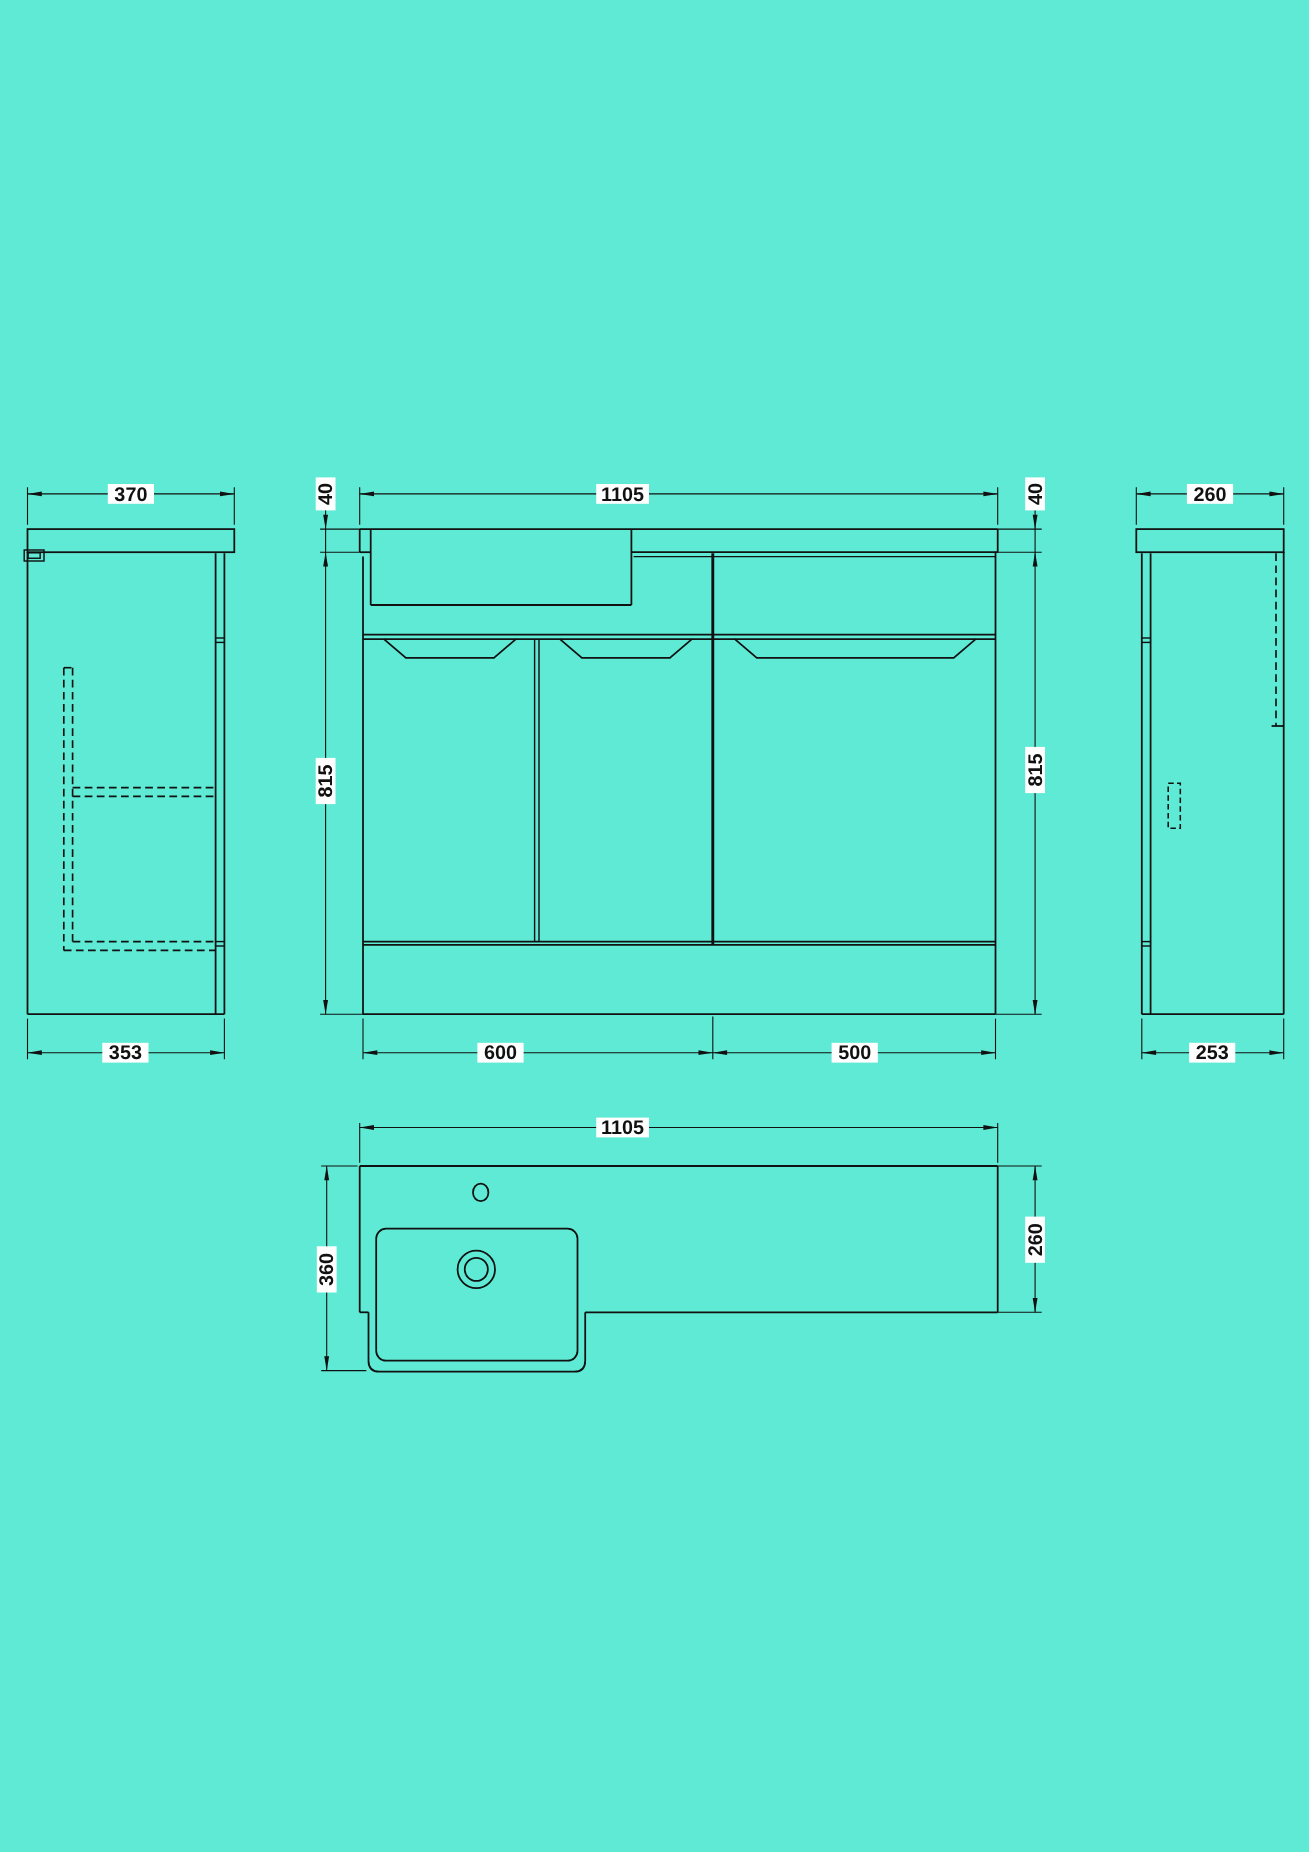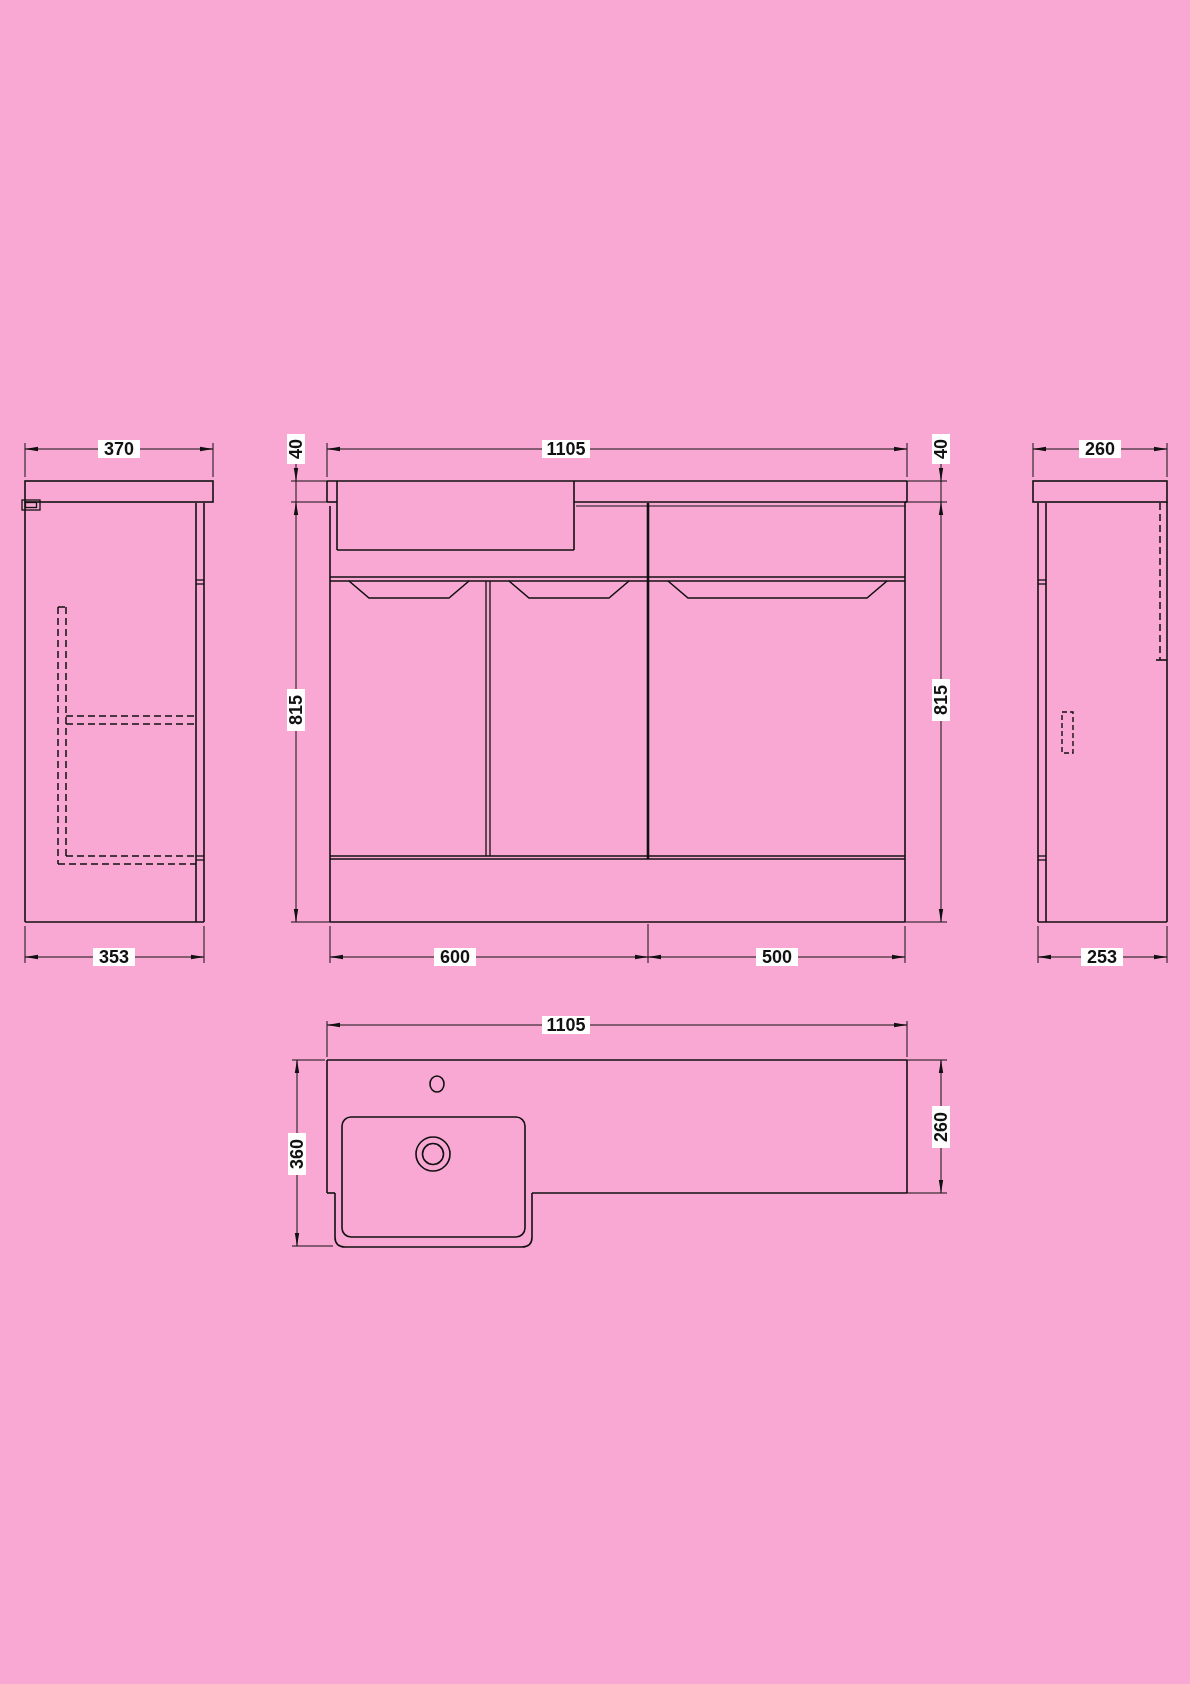--- a/index.html
+++ b/index.html
@@ -1,17 +1,17 @@
 <!DOCTYPE html>
 <html><head>
 <meta charset="utf-8">
 <title></title>
 <style>
   html,body{margin:0;padding:0;background:#ffffff;}
-  .page{width:1190px;height:1684px;background:#f9a8d4;position:relative;font-family:"Liberation Sans",sans-serif;}
+  .page{width:1190px;height:1684px;background:#5eead4;position:relative;font-family:"Liberation Sans",sans-serif;}
   svg{display:block;}
   .ln{stroke:#111;stroke-width:1.6;fill:none;stroke-linecap:butt;}
   .thin{stroke:#111;stroke-width:1;fill:none;}
   .mid{stroke:#111;stroke-width:1.3;fill:none;}
   .heavy{stroke:#111;stroke-width:2.6;fill:none;}
   .dash{stroke:#111;stroke-width:1.5;fill:none;stroke-dasharray:7 4;}
   .dash2{stroke:#111;stroke-width:1.4;fill:none;stroke-dasharray:5 3;}
   .ar{fill:#111;stroke:none;}
   .dimtxt{font-family:"Liberation Sans",sans-serif;font-size:18px;font-weight:700;fill:#111;text-anchor:middle;}
   .txtbg{fill:#ffffff;stroke:none;}

